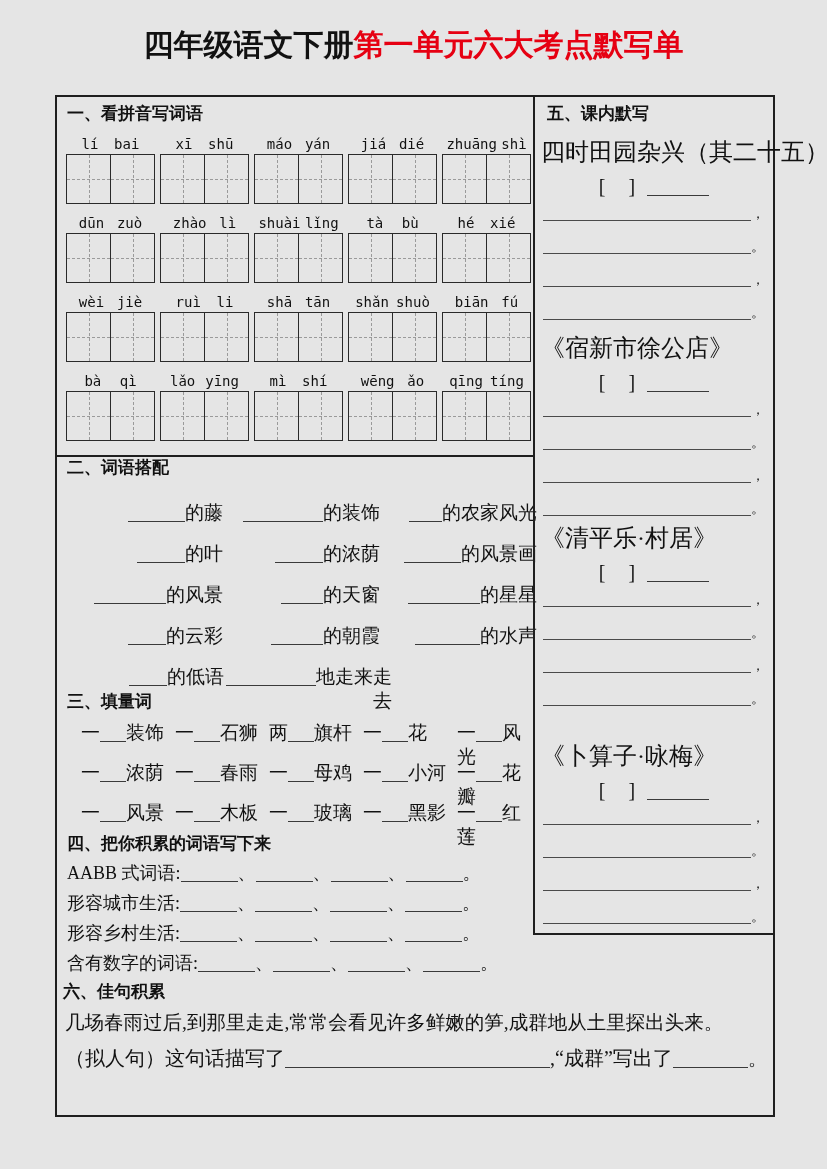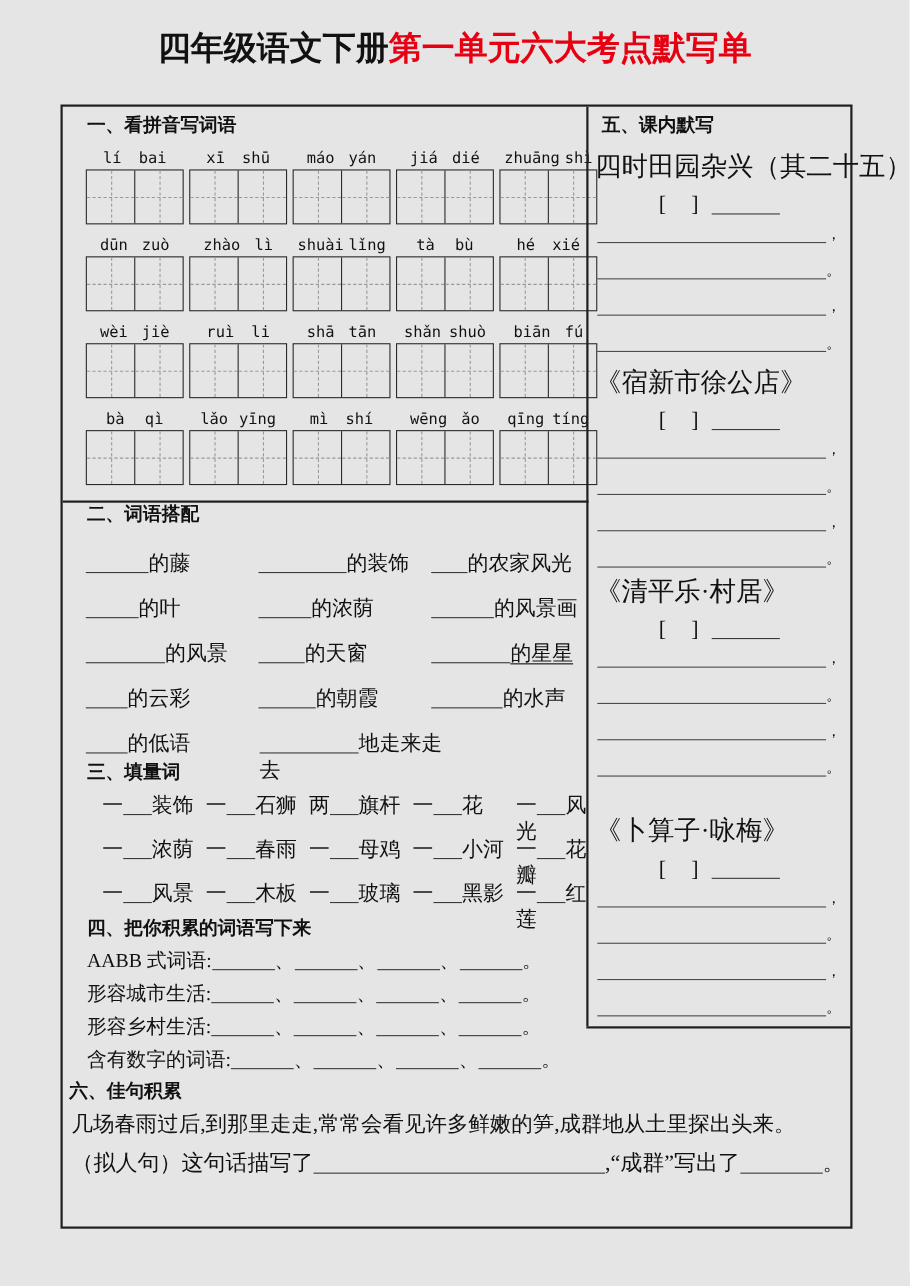--- a/index.html
+++ b/index.html
@@ -19,39 +19,39 @@
   .hdiv1 { position:absolute; left:0; top:358px; width:478px; height:2px; background:#1f1f1f; }
   .hdiv2 { position:absolute; left:476px; top:836px; right:0; height:2px; background:#1f1f1f; }
 
   
   .sec-h { font-family:"Liberation Sans", sans-serif; font-weight:bold;
            font-size:17px; line-height:22px; margin:0; }
   .bl { display:inline-block; border-bottom:1.6px solid #3a3a3a; height:16px; vertical-align:-3px; }
   .b26{width:26px}.b33{width:33px}.b38{width:38px}.b42{width:42px}.b48{width:48px}
   .b52{width:52px}.b57{width:57px}.b62{width:62px}.b65{width:65px}.b72{width:72px}
   .b80{width:80px}.b90{width:90px}.b75{width:75px}.b265{width:265px}
-  .u { text-decoration:underline; text-underline-offset:3px; }
-
-  
-  .left { position:absolute; left:16px; top:0; width:476px; }
+  .u { text-underline-offset:3px; }
+
+  
+  .left { position:absolute; left:4px; top:0; width:476px; }
   .left .sec-h { margin:6px 0 0 6px; }
 
   .py-row { display:flex; gap:5px; padding-left:5px; margin-top:6px; }
   .py-group { width:89px; }
   .py-label { display:flex; justify-content:space-evenly; align-items:flex-end;
               height:21px; margin-bottom:2px;
               font-family:"DejaVu Sans Mono", monospace; font-size:14px; }
   .wbox { display:flex; width:89px; height:50px; border:1.6px solid #2a2a2a; }
   .cell { flex:1; position:relative; }
   .cell + .cell { border-left:1.6px solid #2a2a2a; }
   .cell::before { content:""; position:absolute; left:0; right:0; top:50%; border-top:1px dashed #9a9a9a; }
   .cell::after  { content:""; position:absolute; top:0; bottom:0; left:50%; border-left:1px dashed #9a9a9a; }
 
   .s2-row { display:flex; height:24px; margin-top:17px; padding-left:5px;
-            font-size:19px; line-height:24px; }
+            font-size:19px; line-height:24px;text-align:right; }
   .s2-row.first { margin-top:22px; }
   .s2-col { width:158px; }
   .s2-col.wide { width:168px;font-family:Liberation Serif, serif; }
 
   .s3-row { display:flex; height:24px; margin-top:16px; padding-left:20px;
             font-size:19px; line-height:24px; }
   .s3-row.first { margin-top:8px; }
   .s3-item { width:94px; }
   .s3-item:last-child { width:auto; flex:1; }
 

